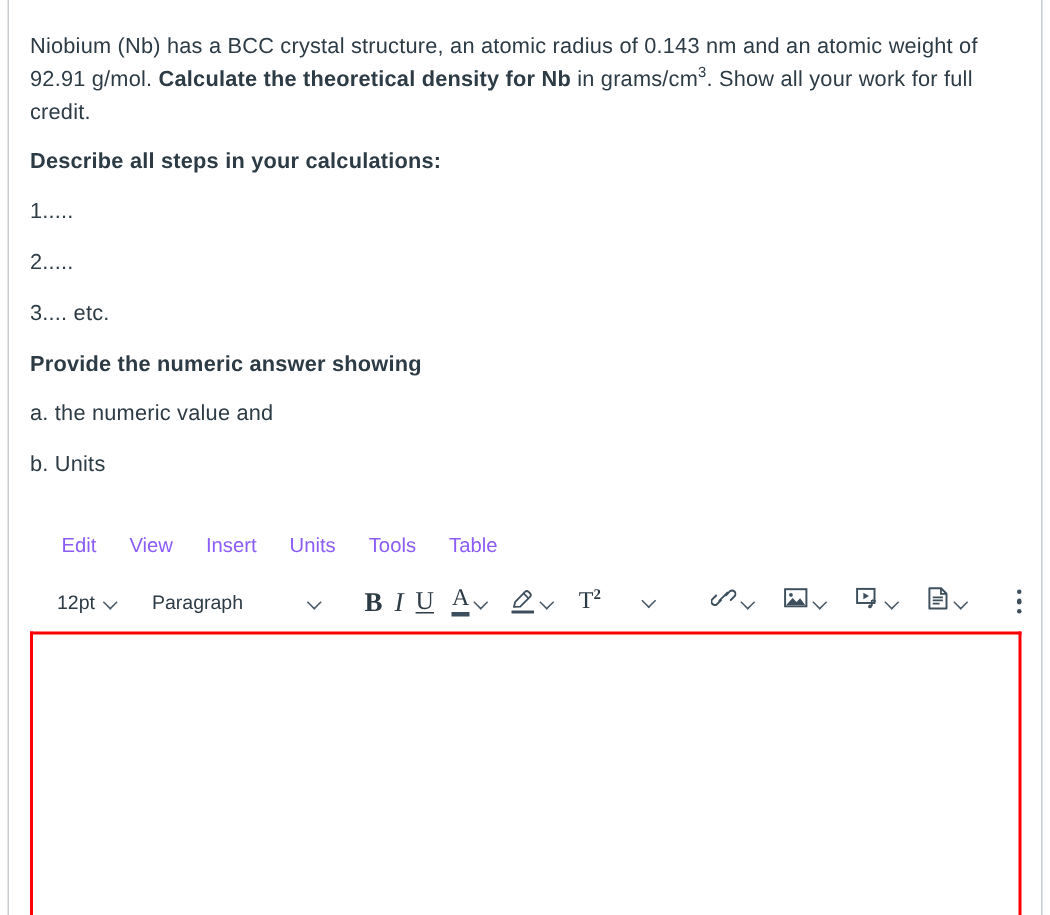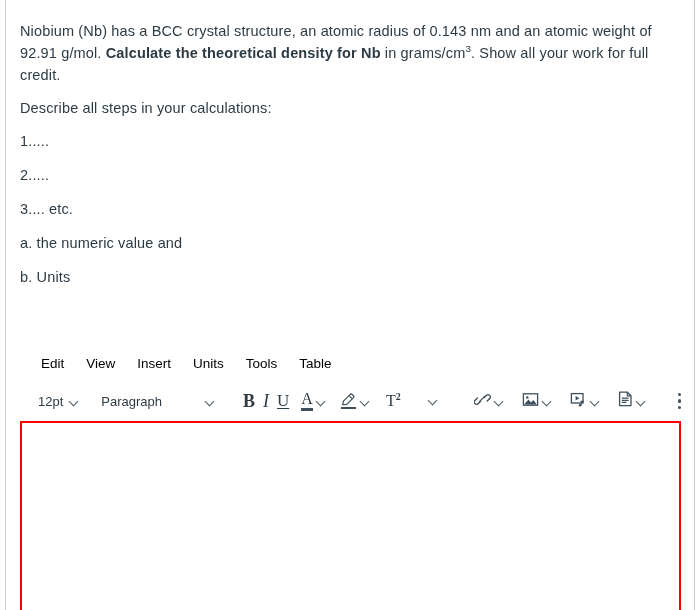--- a/index.html
+++ b/index.html
@@ -45,41 +45,41 @@
     line-height: 22px;
     margin: 0 0 11px 0;
     letter-spacing: 0.01em;
   }
   .para b { font-weight: 700; color: #2d3b45; }
   .para sup {
     font-size: 0.68em;
     vertical-align: super;
     line-height: 0;
   }
-  .para.heading { font-weight: 400; }
+  .para.heading { font-weight: 700; }
 
   .spacer-lines .para { margin-bottom: 12px; }
 
   
   .editor {
     position: absolute;
     left: 20px;
     top: 348px;
     width: 661px;
   }
 
   .menubar {
     display: flex;
     align-items: center;
     height: 30px;
     padding-left: 10px;
     gap: 0px;
   }
   .menu-item {
-    color: #000000;
+    color: #8b5cf6;
     font-size: 13.5px;
     padding: 3px 11px;
     cursor: default;
     white-space: nowrap;
   }
 
   .toolbar {
     display: flex;
     align-items: center;
     height: 36px;
@@ -198,20 +198,21 @@
     </p>
 
     <p class="para heading">Describe all steps in your calculations:</p>
 
     <div class="spacer-lines">
       <p class="para">1.....</p>
       <p class="para">2.....</p>
       <p class="para">3.... etc.</p>
     </div>
 
+    <p class="para heading">Provide the numeric answer showing</p>
 
     <div class="spacer-lines">
       <p class="para">a. the numeric value and</p>
       <p class="para">b. Units</p>
     </div>
 
   </div>
 
   <div class="editor">
 

